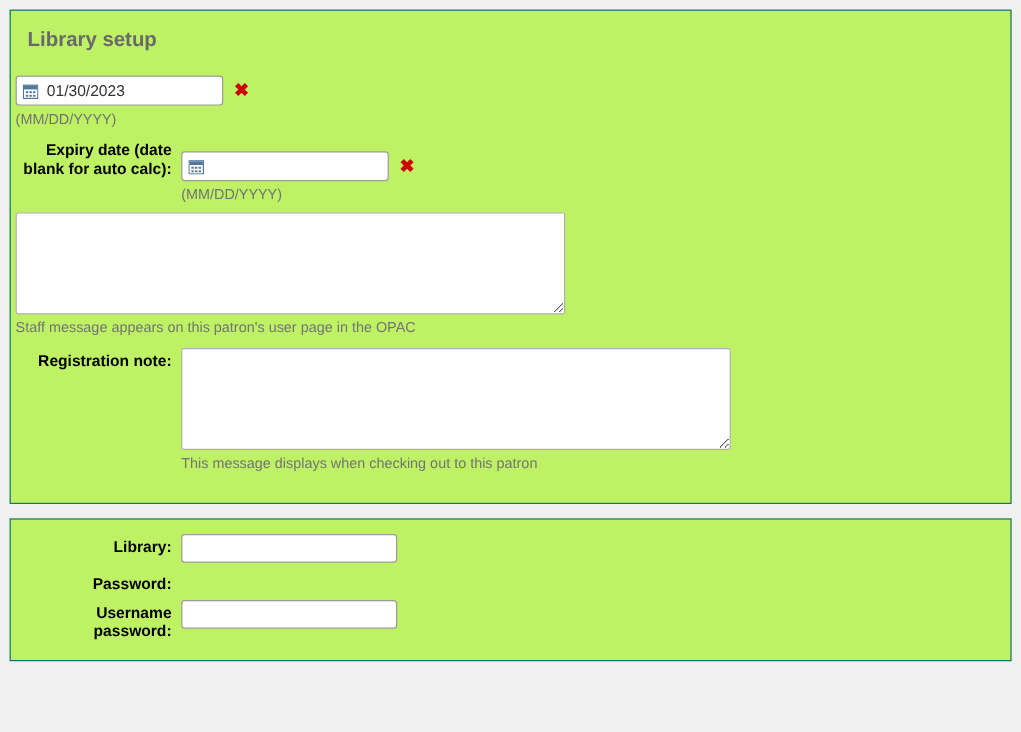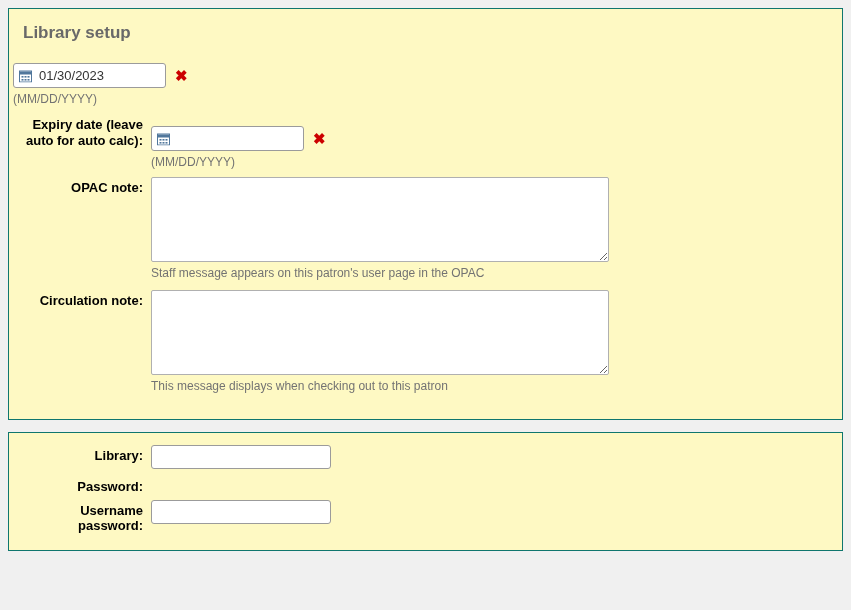--- a/index.html
+++ b/index.html
@@ -5,21 +5,21 @@
   html, body {
     margin: 0;
     padding: 0;
     width: 851px;
     height: 610px;
     overflow: hidden;
     background: #f0f0f0;
     font-family: "Liberation Sans", sans-serif;
   }
   .panel {
-    background: #fef9c3;
+    background: #bef264;
     border: 7px solid #0f766e;
     margin: 8px 8px 0 8px;
     padding: 12px 10px 16px 4px;
     box-sizing: border-box;
   }
   .panel.first { margin-bottom: 12px; }
   .section-title {
     font-size: 17px;
     font-weight: bold;
     color: #696969;
@@ -43,21 +43,21 @@
     color: #000;
     line-height: 1.2;
     padding-top: 3px;
     margin-right: 8px;
   }
   .control { flex: 1; }
   .expiry-row .control { margin-top: 12px; }
   .control-line { display: flex; align-items: center; }
   .date-wrap { position: relative; display: inline-block; }
   input.date-input {
-    width: 153px;
+    width: 173px;
     height: 25px;
     box-sizing: border-box;
     border: 1px solid #9b9b9b;
     border-radius: 3px;
     background: #fff;
     padding: 2px 6px 2px 25px;
     font-size: 13px;
     color: #333;
     font-family: inherit;
   }
@@ -137,21 +137,21 @@
           </span>
           <input type="text" class="date-input" value="01/30/2023" style="">
         </span>
         <span class="clear-x">✖</span>
       </div>
       <div class="hint">(MM/DD/YYYY)</div>
     </div>
   </div>
 
   <div class="form-row expiry-row">
-    <label class="form-label">Expiry date (leave auto for auto calc):</label>
+    <label class="form-label">Expiry date (date blank for auto calc):</label>
     <div class="control">
       <div class="control-line">
         <span class="date-wrap">
           <span class="cal-icon">
             <svg width="13" height="13" viewBox="0 0 13 13" xmlns="http://www.w3.org/2000/svg">
               <rect x="0.5" y="1.5" width="12" height="11" fill="#ffffff" stroke="#51779c"></rect>
               <rect x="1" y="2" width="11" height="3" fill="#51779c"></rect>
               <g fill="#51779c">
                 <rect x="2.5" y="6.5" width="2" height="1.6"></rect>
                   <rect x="5.5" y="6.5" width="2" height="1.6"></rect>
@@ -164,29 +164,28 @@
           </span>
           <input type="text" class="date-input" value="" style="">
         </span>
         <span class="clear-x">✖</span>
       </div>
       <div class="hint">(MM/DD/YYYY)</div>
     </div>
   </div>
 
   <div class="form-row note-row">
-    <label class="form-label">OPAC note:</label>
     <div class="control">
       <textarea class="note-area" style=""></textarea>
       <div class="hint">Staff message appears on this patron's user page in the OPAC</div>
     </div>
   </div>
 
   <div class="form-row note-row">
-    <label class="form-label">Circulation note:</label>
+    <label class="form-label">Registration note:</label>
     <div class="control">
       <textarea class="note-area" style=""></textarea>
       <div class="hint">This message displays when checking out to this patron</div>
     </div>
   </div>
 </fieldset>
 
 <fieldset class="panel second" style="border-width:1px;">
 
   <div class="form-row" style="margin-bottom:7px;">

